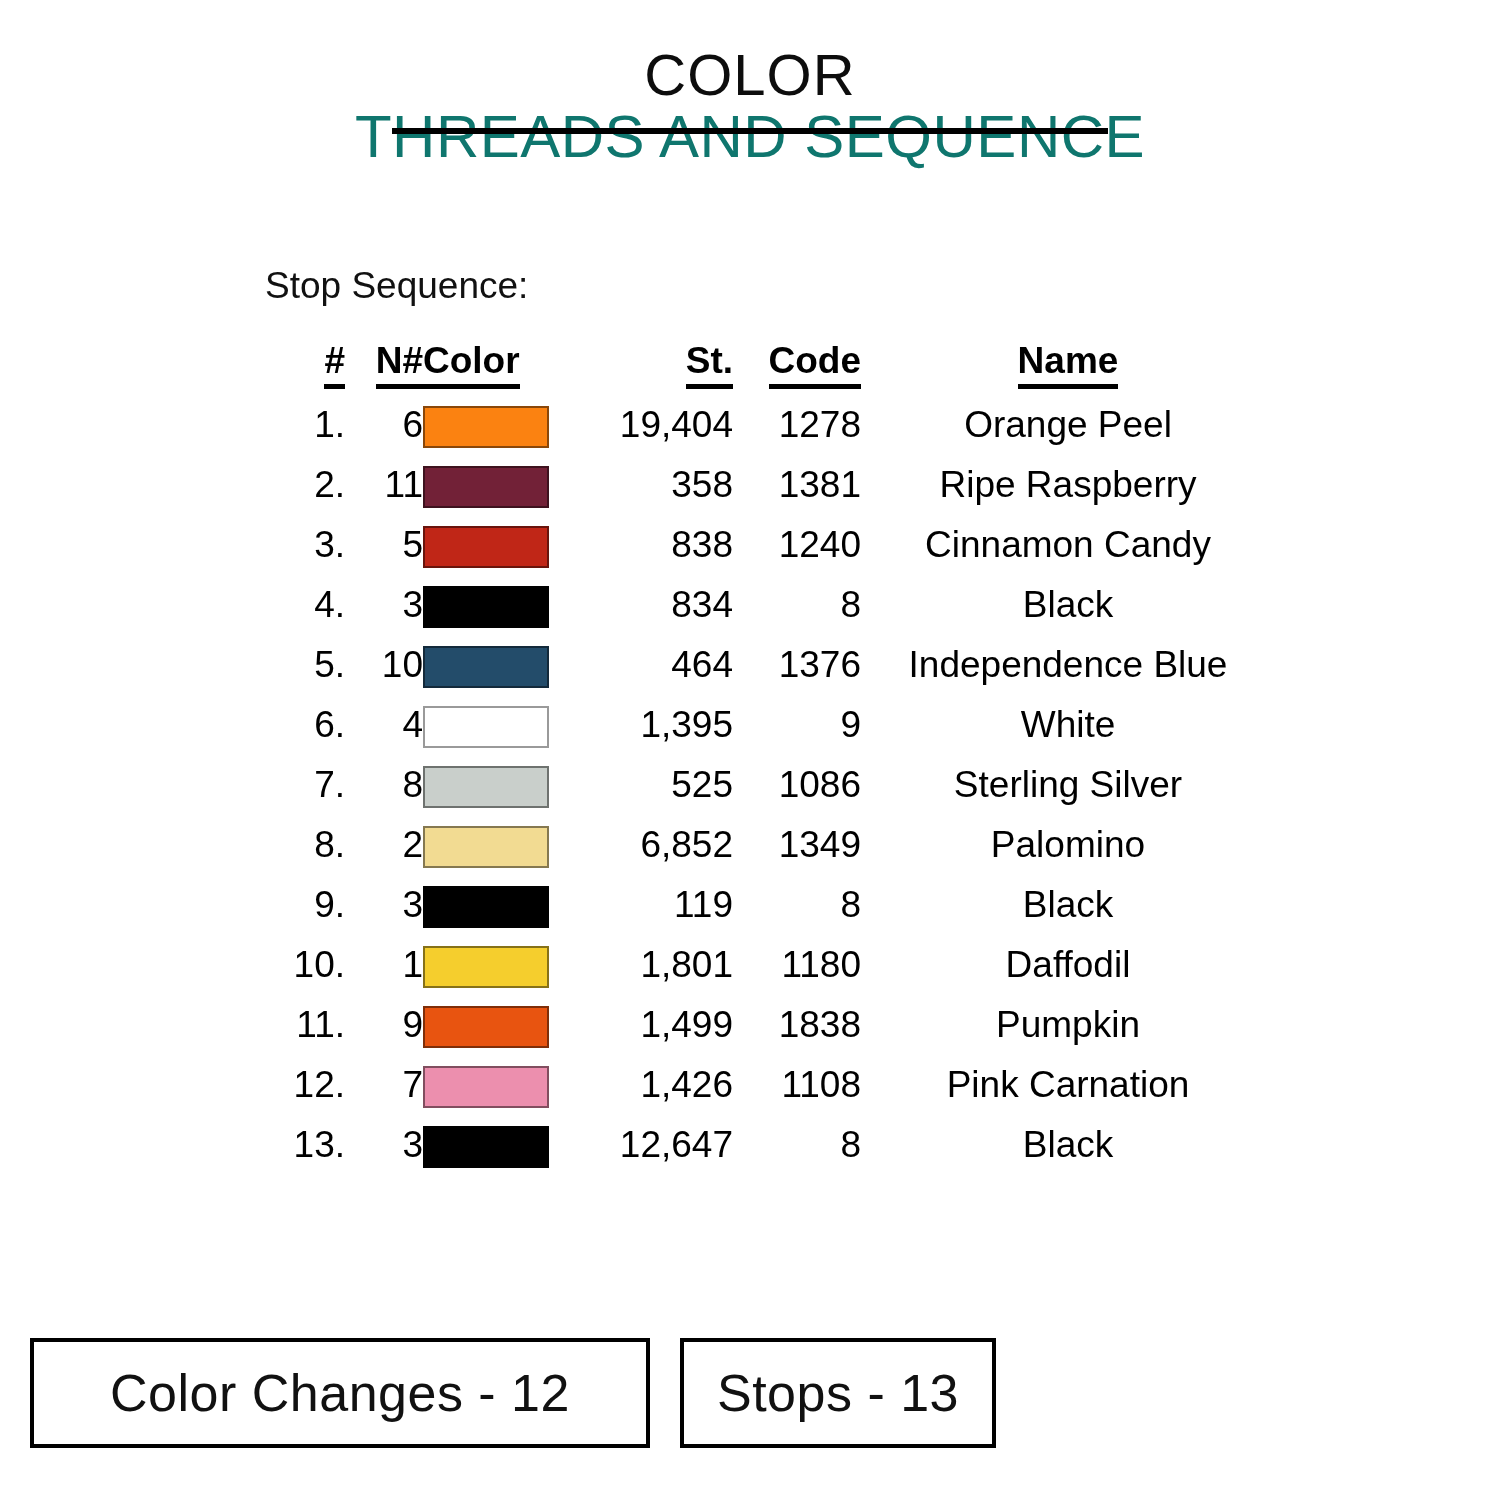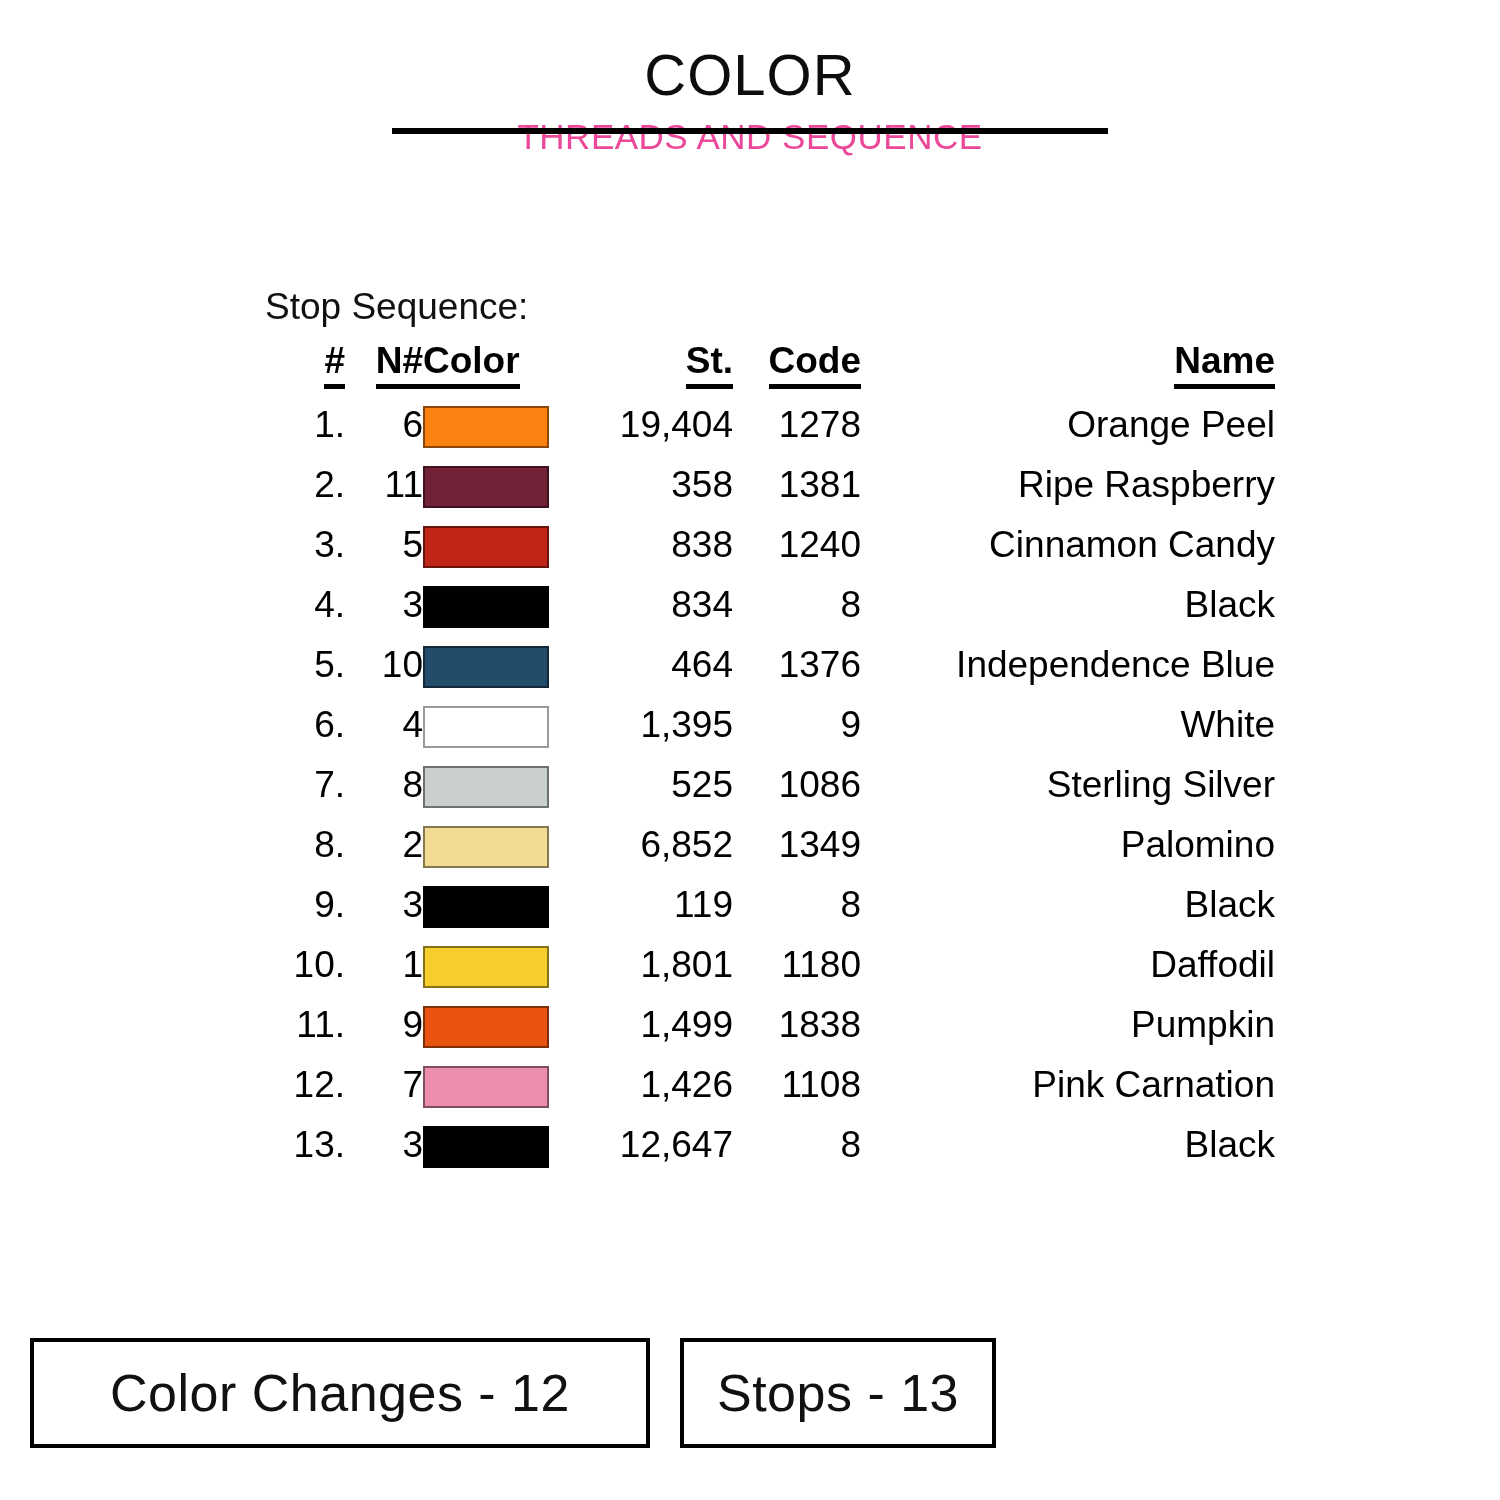--- a/index.html
+++ b/index.html
@@ -25,39 +25,39 @@
     text-align: center;
   }
   .title-main {
     font-size: 58px;
     font-weight: 400;
     letter-spacing: 1px;
     line-height: 66px;
     color: #0d0d0d;
   }
   .title-sub {
-    font-size: 35px;
+    font-size: 60px;
     font-weight: 400;
     letter-spacing: 0.5px;
     line-height: 58px;
-    color: #ec4899;
+    color: #0f766e;
   }
   .title-rule {
     position: absolute;
     top: 128px;
     left: 392px;
     width: 716px;
     height: 6px;
     background: #000000;
   }
 
   
   .stop-seq-label {
     position: absolute;
-    top: 285px;
+    top: 264px;
     left: 265px;
     font-size: 37px;
     line-height: 44px;
     color: #111111;
   }
 
   
   .seq-table {
     position: absolute;
     top: 335px;
@@ -85,21 +85,21 @@
     border-bottom: 5px solid #000;
     padding-bottom: 1px;
   }
 
   
   .col-idx   { width: 80px;  text-align: right; padding-right: 4px; }
   .col-n     { width: 78px;  text-align: right; padding-right: 12px; }
   .col-sw    { width: 140px; text-align: left; }
   .col-st    { width: 170px; text-align: right; padding-right: 4px; margin-top: 48px; }
   .col-code  { width: 128px; text-align: right; padding-right: 4px; }
-  .col-name  { text-align: right; padding-left: 20px; }
+  .col-name  { text-align: center; padding-left: 20px; }
 
   .seq-table tbody tr { height: 60px; }
 
   .swatch {
     display: inline-block;
     width: 126px;
     height: 42px;
     box-sizing: border-box;
     border: 2px solid rgba(0,0,0,0.45);
     vertical-align: middle;

